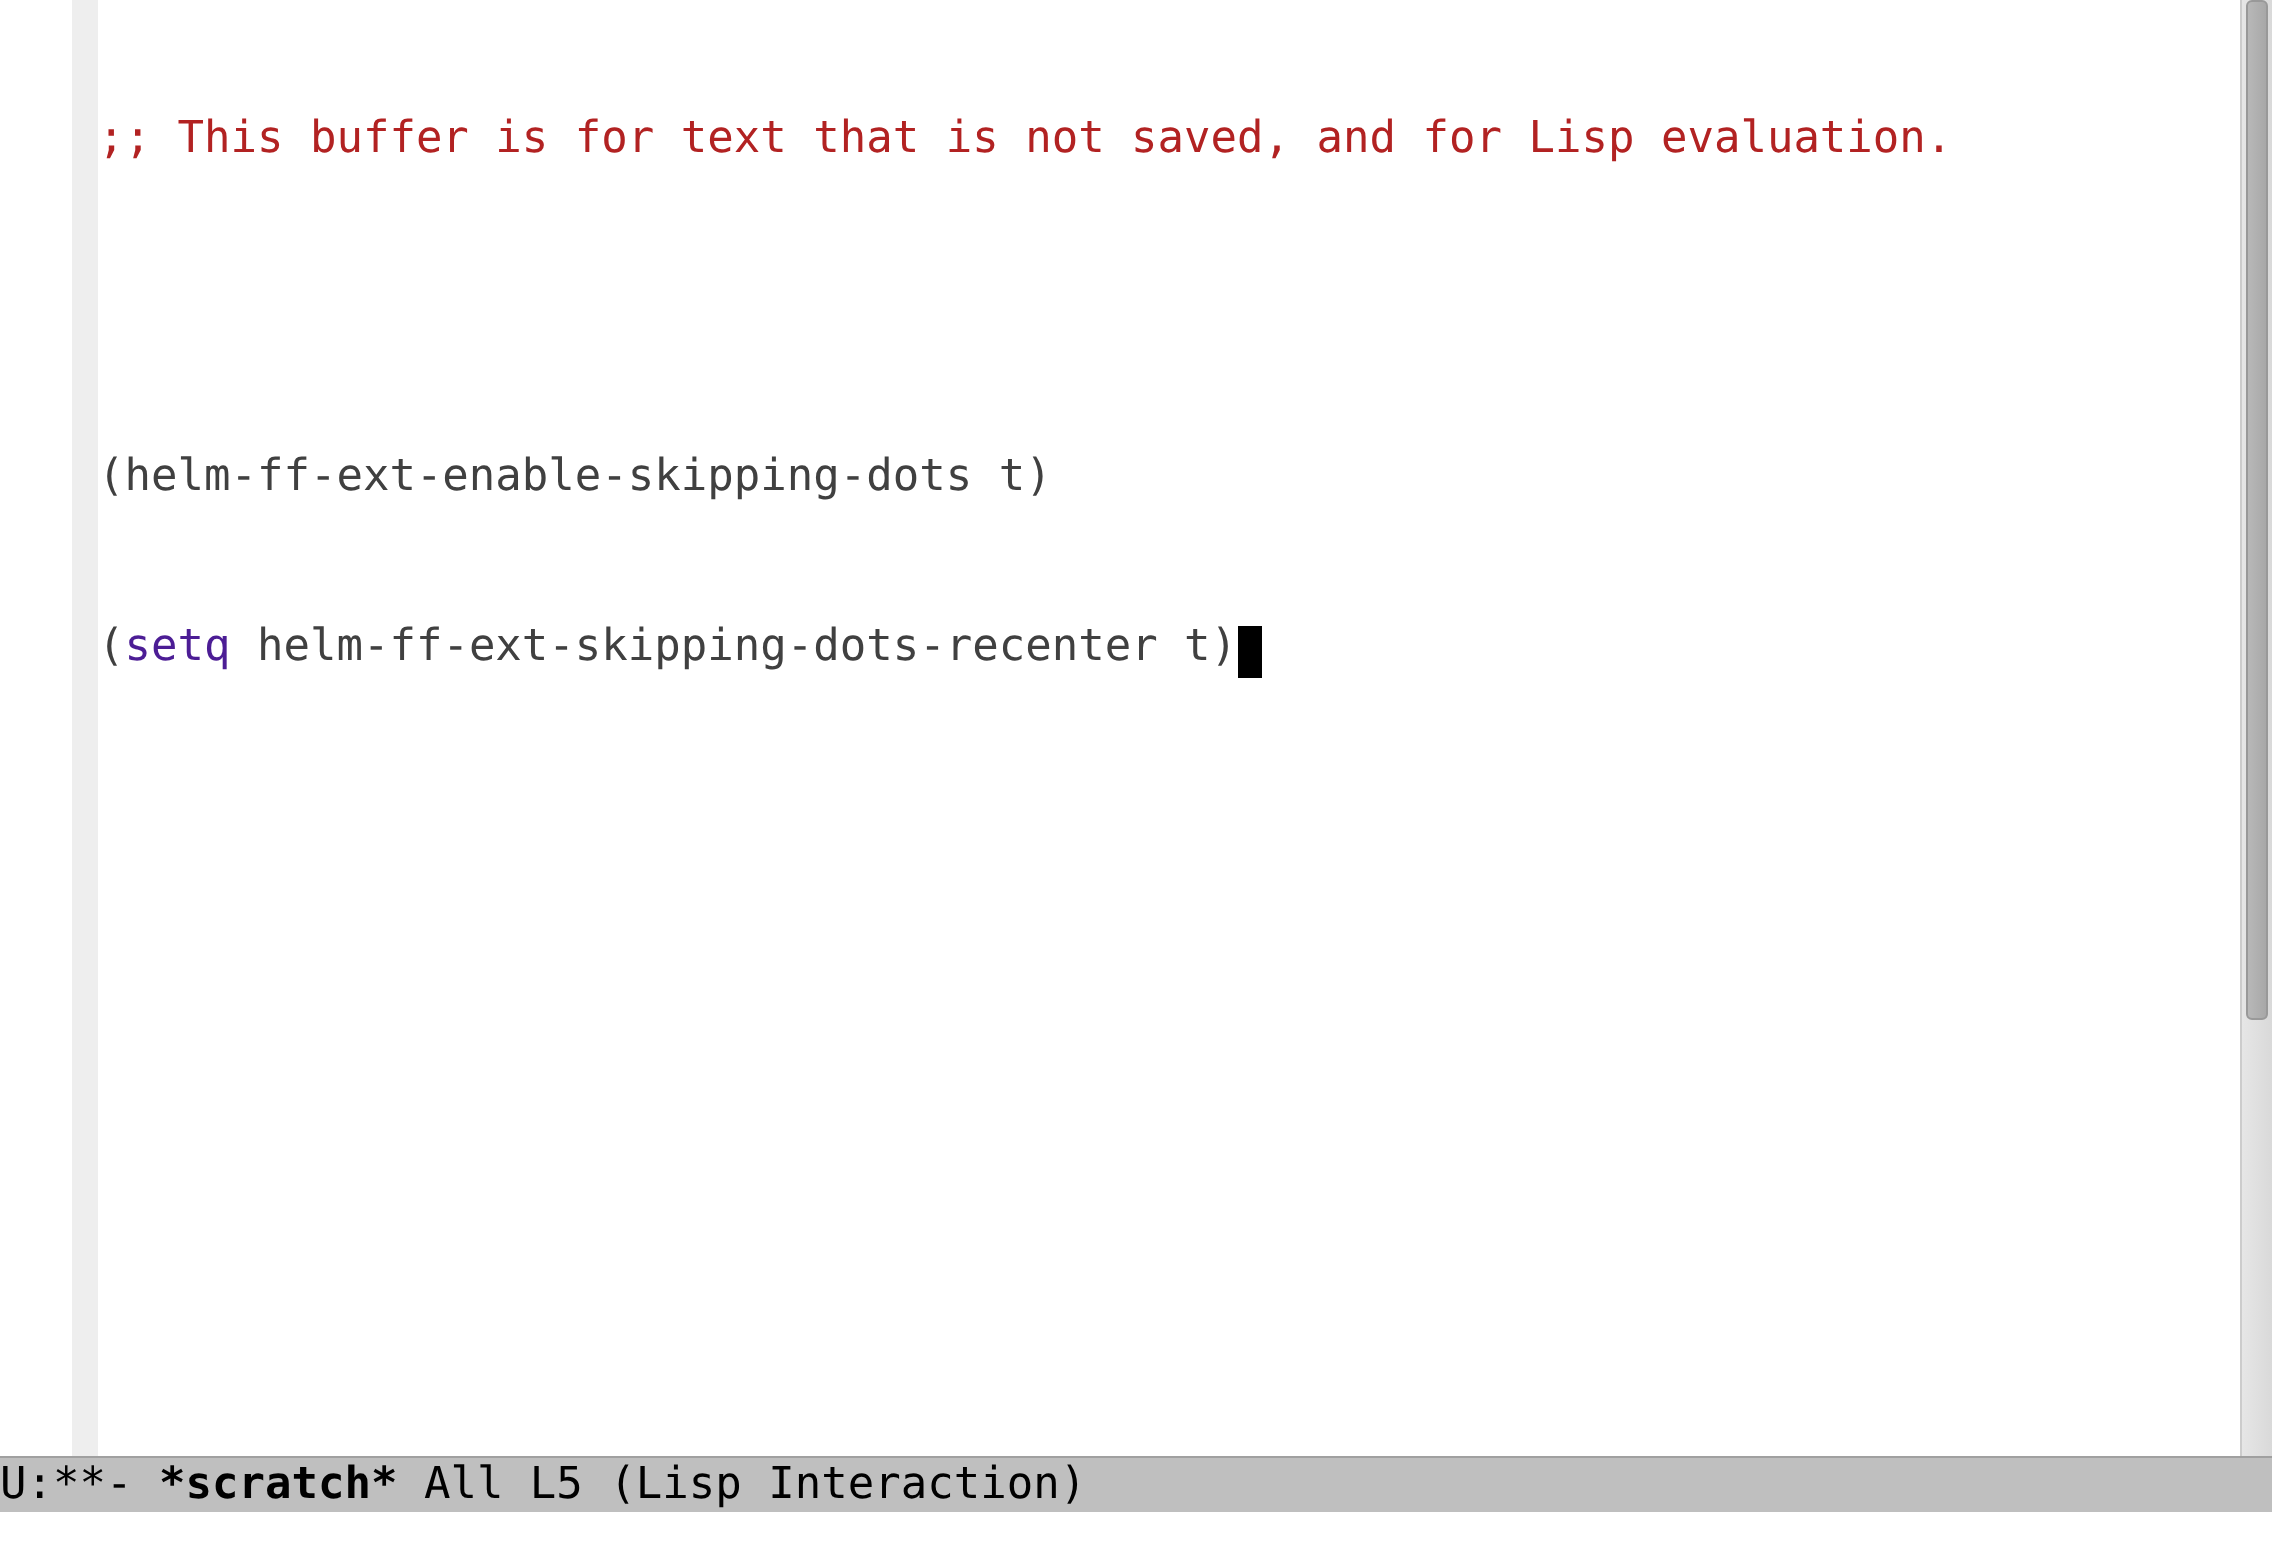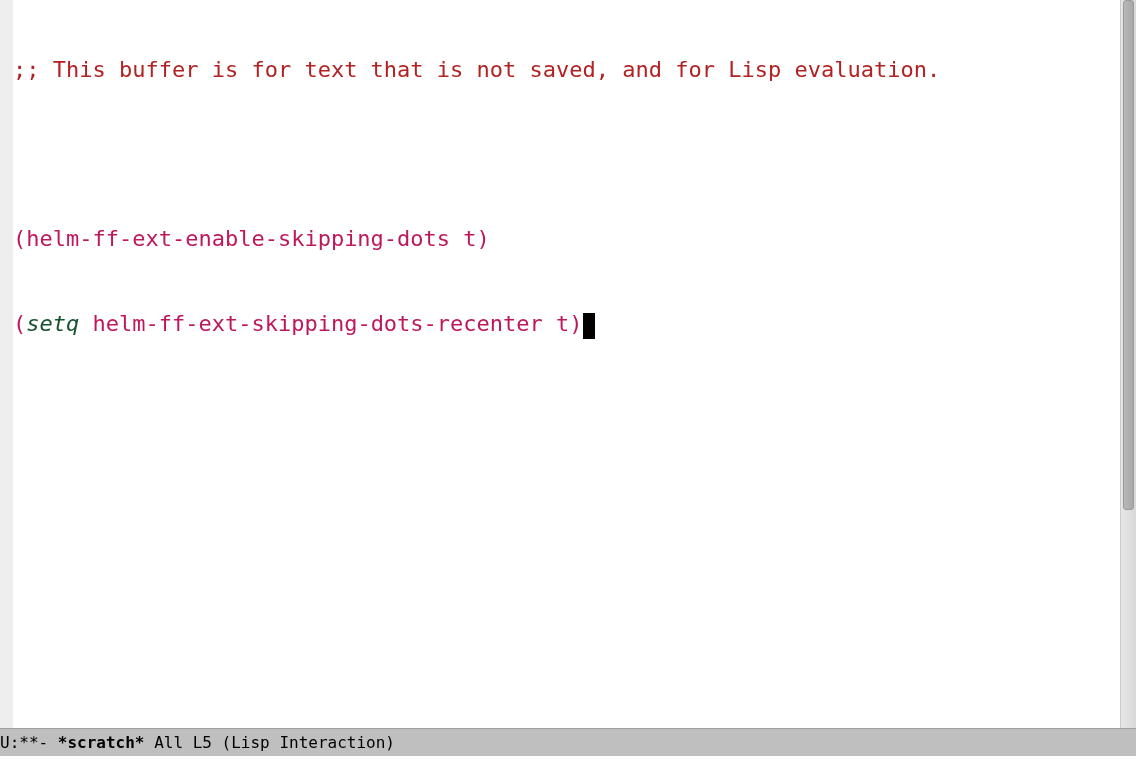--- a/index.html
+++ b/index.html
@@ -16,37 +16,37 @@
       display: flex;
       flex-direction: column;
       overflow: hidden;
     }
     .editor-area {
       flex: 1;
       background: #ffffff;
       display: flex;
       position: relative;
       border-left: 13px solid #eeeeee;
+      margin-left: 36px;
     }
     .editor-content {
       flex: 1;
       padding: 0;
       line-height: 1.28;
       white-space: pre;
       overflow: hidden;
     }
     .comment {
       color: #b22222;
     }
     .keyword {
-      color: #14532d;
-      font-style: italic;
+      color: #4c1d95;
     }
     .normal {
-      color: #be185d;
+      color: #404040;
     }
     .cursor {
       display: inline-block;
       width: 12px;
       height: 26px;
       background: #000000;
       vertical-align: text-bottom;
       margin-bottom: -3px;
     }
     .scrollbar {
@@ -64,21 +64,21 @@
       background: linear-gradient(to right, #b8b8b8, #a8a8a8);
       border: 1px solid #999999;
       border-radius: 3px;
     }
     .mode-line {
       background: #bfbfbf;
       color: #000000;
       height: 28px;
       line-height: 28px;
       padding-left: 0;
-      font-size: 16px;
+      font-size: 22px;
       border-top: 1px solid #a0a0a0;
       overflow: hidden;
       white-space: nowrap;
     }
     .mode-line .buffer-name {
       font-weight: bold;
     }
     .minibuffer {
       background: #ffffff;
       height: 28px;

